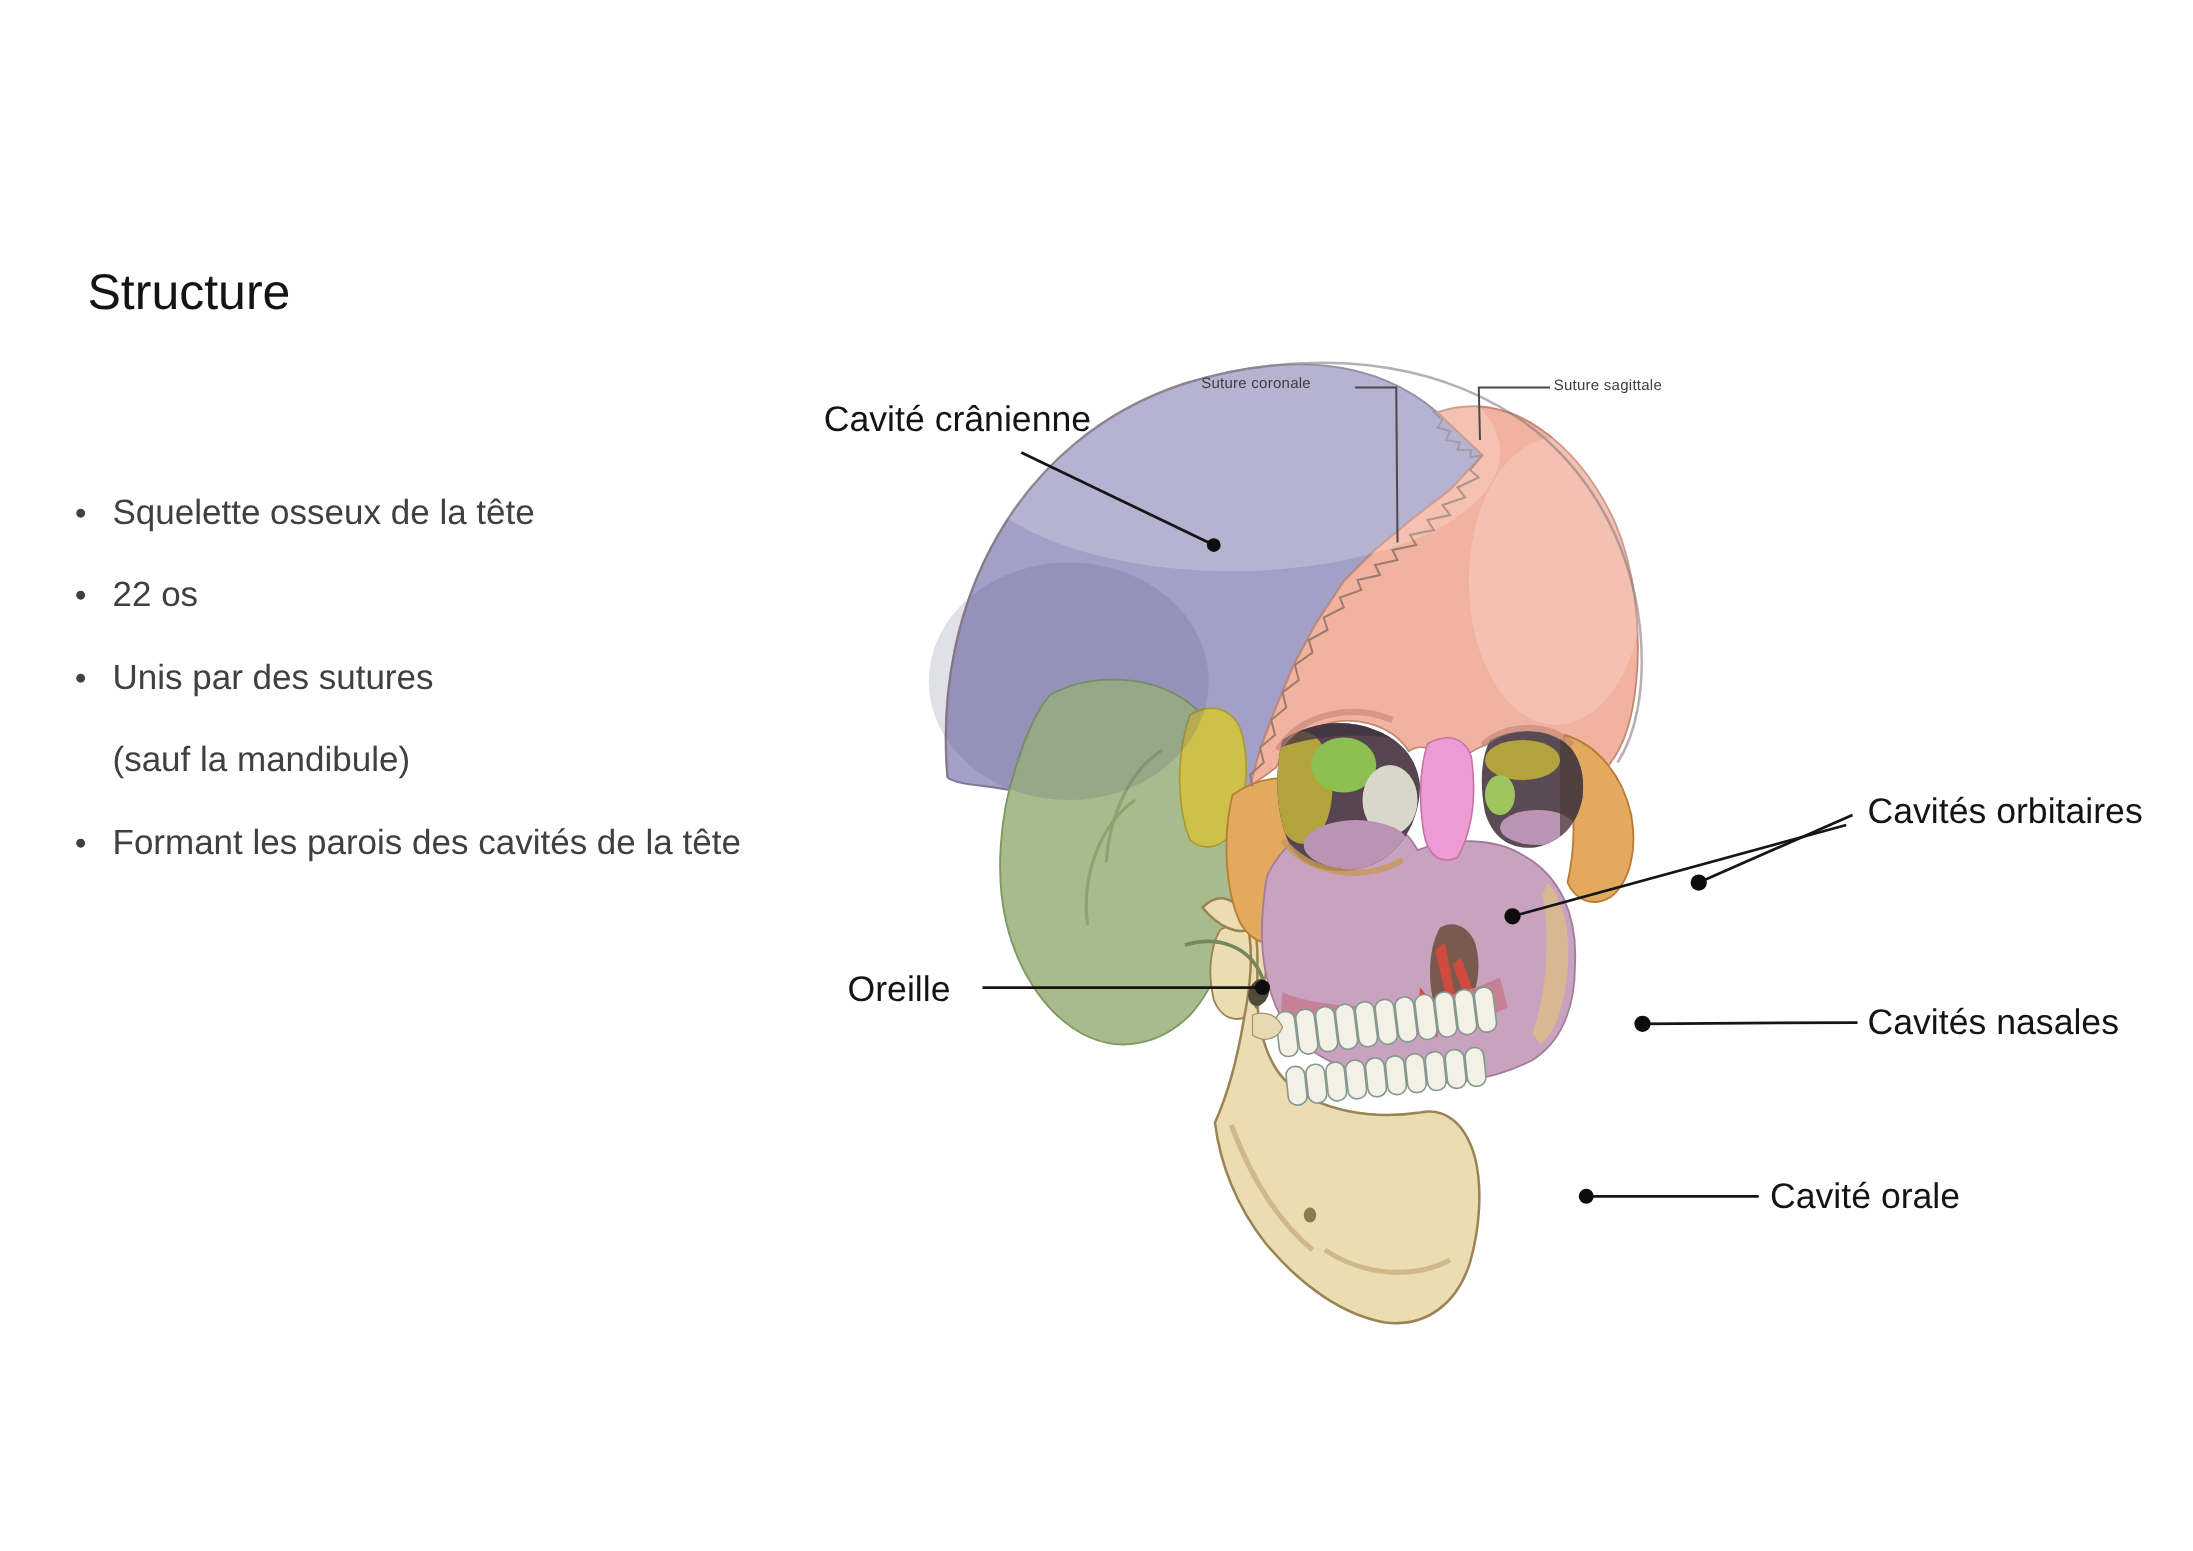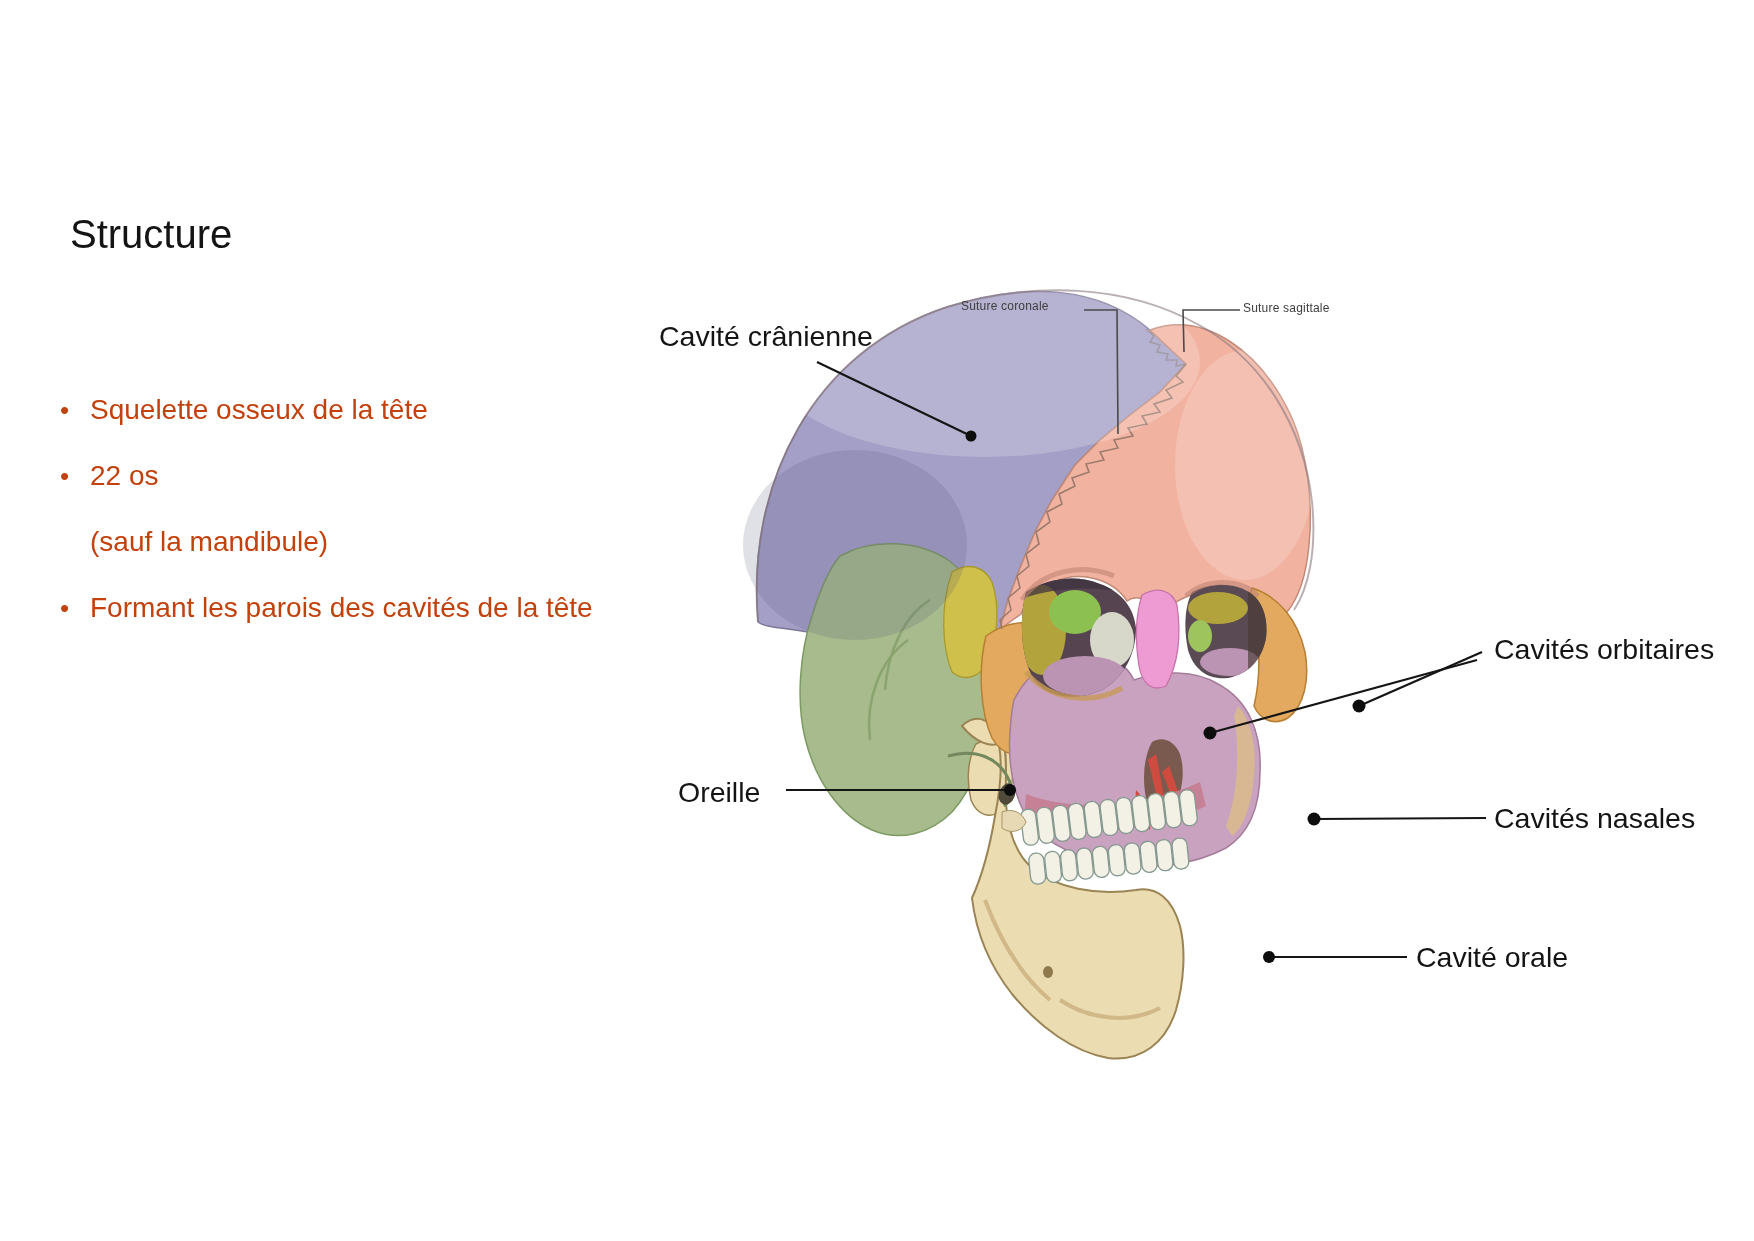--- a/index.html
+++ b/index.html
@@ -3,41 +3,42 @@
 <meta charset="utf-8">
 <style>
   html,body{margin:0;padding:0;background:#ffffff;}
   .page{
     position:relative;width:1754px;height:1241px;background:#ffffff;overflow:hidden;
     font-family:Liberation Sans, sans-serif;color:#161616;
   }
   .slide-title{
     position:absolute;left:70px;top:212px;font-size:40px;color:#141414;white-space:nowrap;
   }
-  .bullets{position:absolute;left:48px;top:377px;width:660px;font-size:28px;color:#c2410c;}
+  .bullets{position:absolute;left:48px;top:377px;width:660px;font-size:28px;color:#404040;}
   .b-line{height:66px;display:flex;align-items:center;white-space:nowrap;}
   .b-line::before{
     content:"\2022";display:inline-block;width:30px;padding-left:12px;flex:0 0 auto;
     font-size:26px;
   }
   .b-line.cont::before{content:"";}
   .fig-label{position:absolute;font-size:28.5px;color:#141414;white-space:nowrap;}
   .fig-label-sm{position:absolute;font-size:12px;color:#3f3e3e;white-space:nowrap;letter-spacing:.2px;}
   svg.overlay{position:absolute;left:0;top:0;width:1754px;height:1241px;}
 </style>
 </head>
 <body>
 
 <div class="page">
 
   <div class="slide-title">Structure</div>
 
   <div class="bullets">
     <div class="b-line">Squelette osseux de la tête</div>
     <div class="b-line">22 os</div>
+    <div class="b-line">Unis par des sutures</div>
     <div class="b-line cont">(sauf la mandibule)</div>
     <div class="b-line">Formant les parois des cavités de la tête</div>
   </div>
 
   <svg class="overlay" viewBox="0 0 1754 1241" xmlns="http://www.w3.org/2000/svg">
     <defs>
       <clipPath id="orbL">
         <path d="M1026,592 C1048,578 1076,574 1100,584 C1122,592 1134,608 1136,628 C1136,654 1124,678 1102,690 C1076,702 1048,698 1034,680 C1022,660 1018,622 1026,592 Z"></path>
       </clipPath>
       <clipPath id="orbR">

